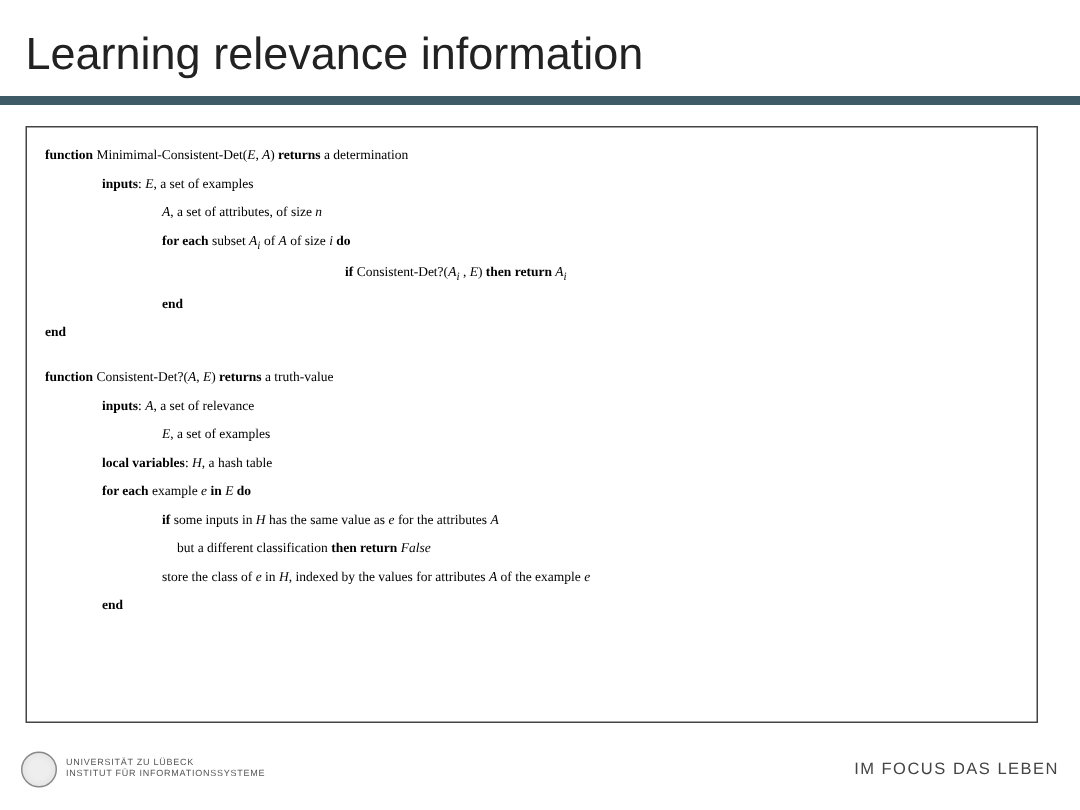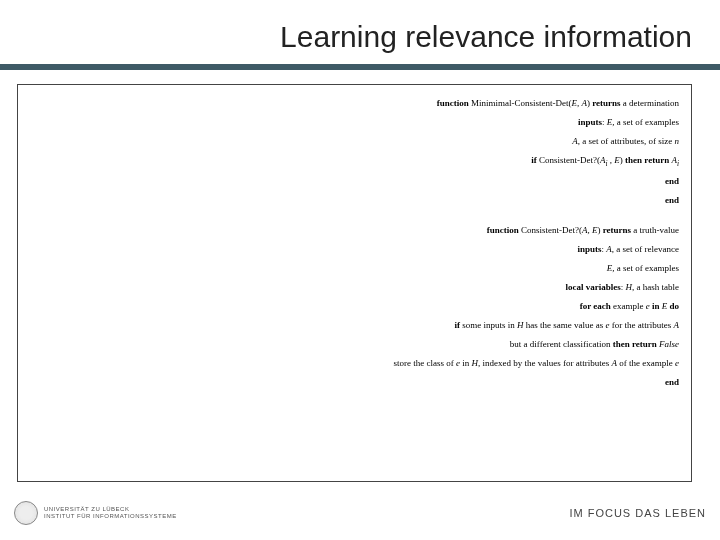--- a/index.html
+++ b/index.html
@@ -9,21 +9,20 @@
     background: #fff;
     font-family: Georgia, 'Times New Roman', serif;
     position: relative;
     overflow: hidden;
   }
   .slide {
     width: 100%;
     height: 100%;
     padding: 20px 28px 0 17px;
     position: relative;
-    text-align: right;
   }
   .title {
     font-family: Arial, Helvetica, sans-serif;
     font-size: 30px;
     font-weight: 400;
     color: #222;
     margin-bottom: 10px;
   }
   .rule {
     height: 6px;
@@ -32,21 +31,21 @@
   }
   .code-box {
     border: 1px solid #444;
     padding: 10px 12px 14px 12px;
     font-size: 9px;
     line-height: 1.9;
     color: #000;
     height: 398px;
     position: relative;
   }
-  .line { white-space: nowrap; margin-bottom: 2px; margin-left: 35px; }
+  .line { white-space: nowrap; margin-bottom: 2px; }
   .bold { font-weight: 700; }
   .italic { font-style: italic; }
   .ind1 { padding-left: 38px; }
   .ind2 { padding-left: 78px; }
   .ind4 { padding-left: 200px; }
   .gap { height: 10px; }
   .footer {
     position: absolute;
     bottom: 12px;
     left: 14px;
@@ -95,20 +94,23 @@
     <div class="line">
       <span class="bold">function</span>
       <span>Minimimal-Consistent-Det(</span><span class="italic">E, A</span><span>) </span><span class="bold">returns</span><span> a determination</span>
     </div>
     <div class="line ind1">
       <span class="bold">inputs</span><span>: </span><span class="italic">E</span><span>, a set of examples</span>
     </div>
     <div class="line ind2">
       <span class="italic">A</span><span>, a set of attributes, of size </span><span class="italic">n</span>
     </div>
+    <div class="line ind2">
+      <span class="bold">for each</span><span> subset </span><span class="italic">A</span><sub class="italic">i</sub><span> of </span><span class="italic">A</span><span> of size </span><span class="italic">i</span><span class="bold"> do</span>
+    </div>
     <div class="line ind4">
       <span class="bold">if</span><span> Consistent-Det?(</span><span class="italic">A</span><sub class="italic">i</sub><span> , </span><span class="italic">E</span><span>) </span><span class="bold">then return</span><span> </span><span class="italic">A</span><sub class="italic">i</sub>
     </div>
     <div class="line ind2"><span class="bold">end</span></div>
     <div class="line"><span class="bold">end</span></div>
 
     <div class="gap"></div>
 
     <div class="line">
       <span class="bold">function</span><span> Consistent-Det?(</span><span class="italic">A, E</span><span>) </span><span class="bold">returns</span><span> a truth-value</span>

